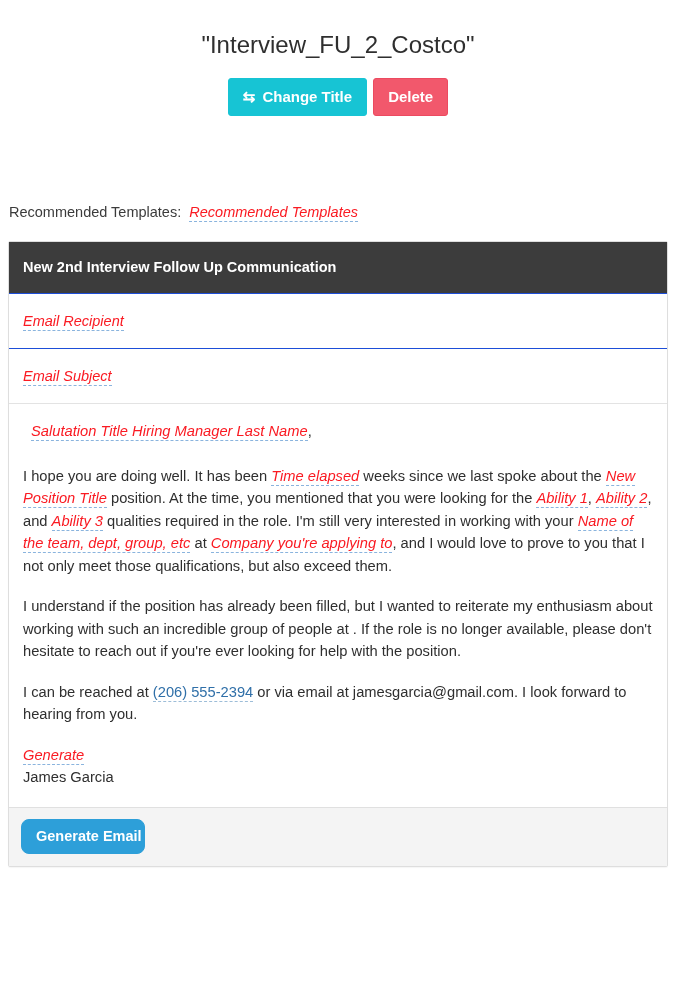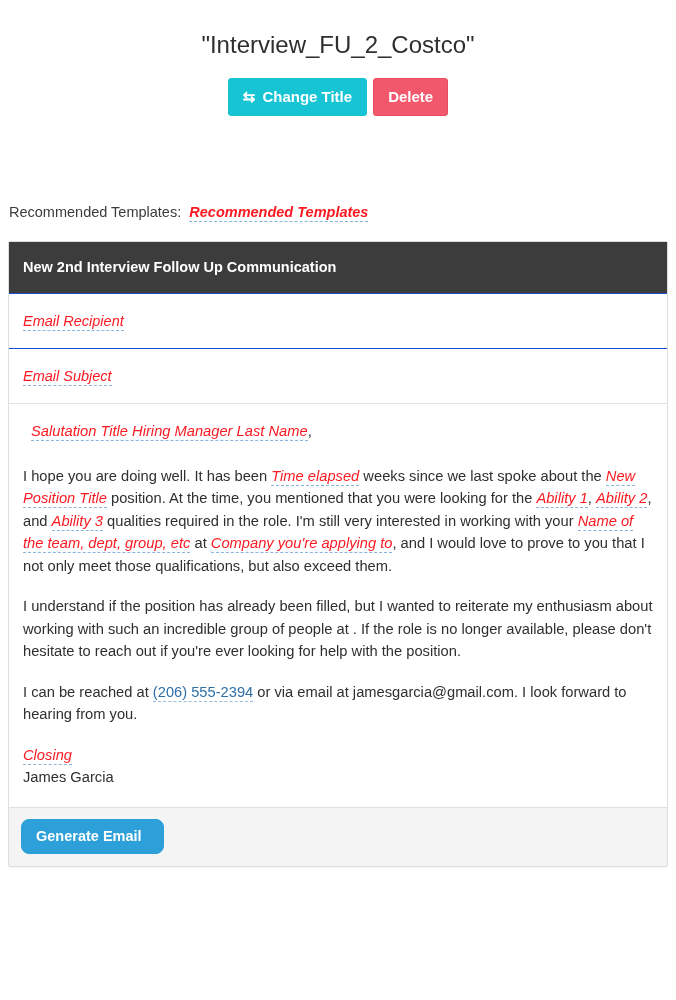--- a/index.html
+++ b/index.html
@@ -84,21 +84,20 @@
   }
   .rec-label { color: #3b3b3b; }
   .rec-link {
     color: #fa1a22;
     font-style: italic;
     font-size: 14.5px;
     border-bottom: 1px dashed #8ab4de;
     text-decoration: none;
     cursor: pointer;
     padding-bottom: 1px;
-    font-weight: bold;
   }
 
   
   .panel {
     margin: 19px 8px 0 8px;
     border: 1px solid #dedede;
     border-radius: 2px;
     background: #ffffff;
     box-shadow: 0 1px 1px rgba(0,0,0,0.04);
   }
@@ -156,21 +155,21 @@
     border-top: 1px solid #e0e0e0;
     padding: 11px 12px 12px 12px;
   }
   .btn-generate {
     background: #2d9fd9;
     border: 1px solid #2d9fd9;
     color: #ffffff;
     font-size: 14.5px;
     font-weight: bold;
     border-radius: 8px;
-    padding: 9px 21px 10px 14px;
+    padding: 9px 2px 10px 14px;
     cursor: pointer;
     font-family: "Liberation Sans", sans-serif;
     line-height: 1;
   }
 </style>
 </head>
 <body>
 
 <div class="page-head">
   <div class="page-subtitle">"Interview_FU_2_Costco"</div>
@@ -207,21 +206,21 @@
 
     <p class="salutation"><span class="ph">Salutation Title Hiring Manager Last Name</span><span>,</span></p>
 
     <p><span>I hope you are doing well. It has been </span><span class="ph">Time elapsed</span><span> weeks since we last spoke about the </span><span class="ph">New Position Title</span><span> position. At the time, you mentioned that you were looking for the </span><span class="ph">Ability 1</span><span>, </span><span class="ph">Ability 2</span><span>, and </span><span class="ph">Ability 3</span><span> qualities required in the role. I'm still very interested in working with your </span><span class="ph">Name of the team, dept, group, etc</span><span> at </span><span class="ph">Company you're applying to</span><span>, and I would love to prove to you that I not only meet those qualifications, but also exceed them.</span></p>
 
     <p><span>I understand if the position has already been filled, but I wanted to reiterate my enthusiasm about working with such an incredible group of people at </span><span class="ph ph-empty"></span><span>. If the role is no longer available, please don't hesitate to reach out if you're ever looking for help with the position.</span></p>
 
     <p><span>I can be reached at </span><span class="ph-blue">(206) 555-2394</span><span> or via email at jamesgarcia@gmail.com. I look forward to hearing from you.</span></p>
 
 
-    <p class="closing-block"><span class="ph">Closing</span><br><span class="sig-name">James Garcia</span></p>
+    <p class="closing-block"><span class="ph">Generate</span><br><span class="sig-name">James Garcia</span></p>
 
   </div>
 
   <div class="panel-foot">
     <button class="btn-generate">Generate Email</button>
   </div>
 
 </div>
 
 </body></html>

